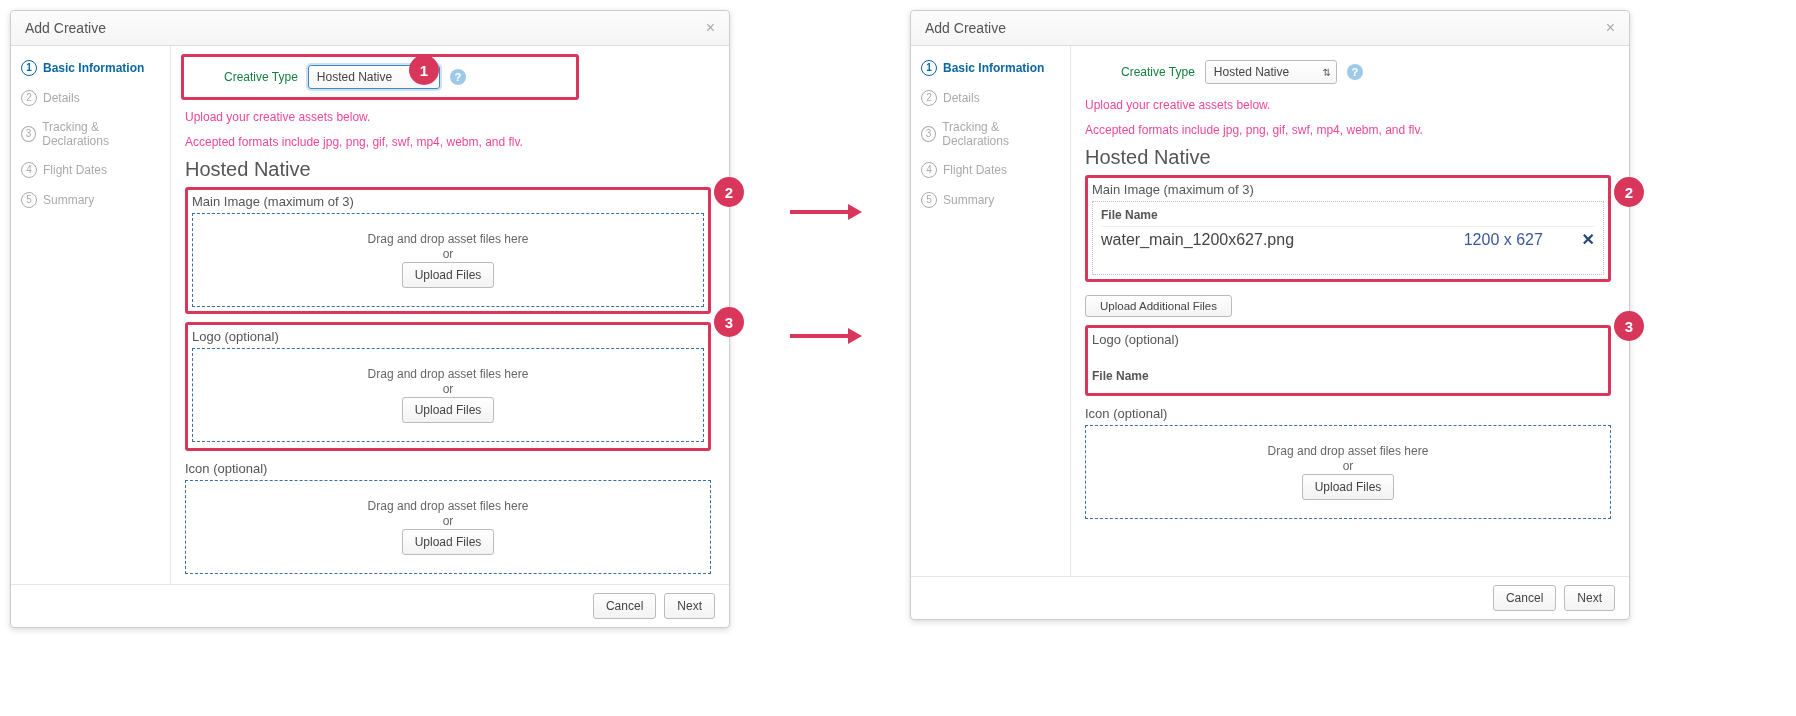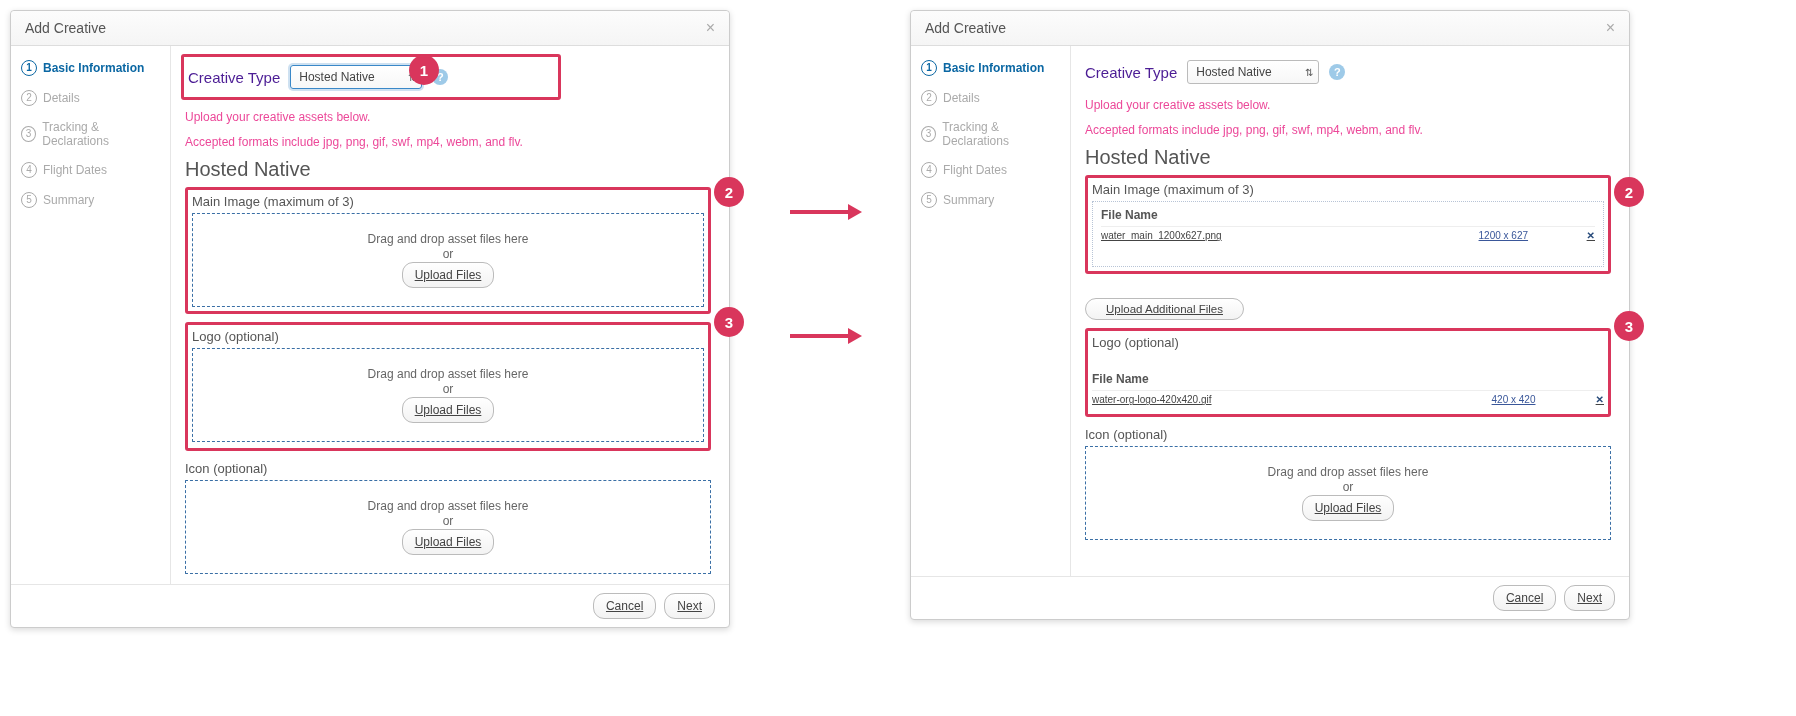--- a/index.html
+++ b/index.html
@@ -48,21 +48,21 @@
   .sidebar-item.active { color: #0b67a3; font-weight: 600; }
   .step-circle {
     width: 16px; height: 16px; border: 1.5px solid currentColor;
     border-radius: 50%; display:flex; align-items:center; justify-content:center;
     font-size: 10px; line-height: 1;
   }
   .content { flex: 1; padding: 14px 18px 10px 14px; }
   .row-ctype {
     display:flex; align-items:center; gap:10px; margin-bottom:12px;
   }
-  .label-ct { font-size:15px; color:#4c1d95; }
+  .label-ct { font-size:12px; color:#15803d;margin-left:36px; }
   .selectwrap {
     position:relative; display:inline-block;
   }
   select.ctype {
     appearance: none;
     -webkit-appearance:none;
     border:1px solid #bbb;
     border-radius:3px;
     background:linear-gradient(#fff,#f7f7f7);
     font-size:12px; padding:4px 22px 4px 8px;
@@ -87,25 +87,24 @@
     padding:18px 24px;
     text-align:center;
     font-size:12px; color:#666;
     border-radius:1px;
   }
   .dropzone .or { margin:1px 0; }
   .btn {
     display:inline-block;
     border:1px solid #bbb;
     background:linear-gradient(#fff,#f3f3f3);
-    border-radius:11px;
+    border-radius:3px;
     padding:5px 12px;
     font-size:12px; color:#444;
     cursor:pointer;
-    text-decoration:underline;
   }
   .modal-footer {
     border-top:1px solid #e6e6e6;
     padding:8px 14px;
     display:flex; justify-content:flex-end; gap:8px;
   }
   
   .hl { border:3px solid #d9365c; border-radius:3px; }
   .hl-pad-ctype { padding:8px 110px 8px 4px; margin:-6px 0 8px -4px; width:fit-content; }
   .hl-block { padding:2px 4px 4px 4px; margin-bottom:8px; }
@@ -121,25 +120,25 @@
   .filelist {
     border:1px dotted #b8c4d6;
     padding:6px 8px 22px 8px;
     font-size:12px; color:#444;
   }
   .filelist th {
     text-align:left; font-weight:700; color:#555; font-size:12px;
     padding-bottom:4px;
   }
   .filelist table { width:100%; border-collapse:collapse;}
-  .filelist td { padding:3px 0; border-top:1px solid #eee; font-size:10px;text-decoration:underline;}
+  .filelist td { padding:3px 0; border-top:1px solid #eee; font-size:16px;}
   .filelist td.dim { color:#3a579a; font-weight:500; text-align:center;margin-top:48px;}
   .filelist td.rm { text-align:right; }
   .filelist .x { color:#274a7a; font-weight:700; cursor:pointer; }
-  .btn-small { padding:4px 20px; font-size:11.5px; margin-top:16px;}
+  .btn-small { padding:4px 14px; font-size:11.5px; margin-top:5px;}
   
   .arrow-col { display:flex; flex-direction:column; justify-content:center; gap:120px; padding-top:200px; }
   .arrowline {
     width:60px; height:4px; background:#d9365c; position:relative;
   }
   .arrowline::after{
     content:""; position:absolute; right:-12px; top:-6px;
     border-left:14px solid #d9365c;
     border-top:8px solid transparent;
     border-bottom:8px solid transparent;
@@ -306,25 +305,20 @@
         <div class="block-label">Logo (optional)</div>
         <div style="height:18px;"></div>
         <div class="filelist" style="border:none; padding:0;">
           <table>
             <tbody>
                 <tr>
                   <th>File Name</th>
                   <th></th>
                   <th></th>
                 </tr>
-            <tr>
-              <td>water-org-logo-420x420.gif</td>
-              <td class="dim">420 x 420</td>
-              <td class="rm"><span class="x">✕</span></td>
-            </tr>
           </tbody>
             </table>
         </div>
       </div>
 
       <div class="block-label">Icon (optional)</div>
       <div class="dropzone">
         <div>Drag and drop asset files here</div>
         <div class="or">or</div>
         <span class="btn">Upload Files</span>

